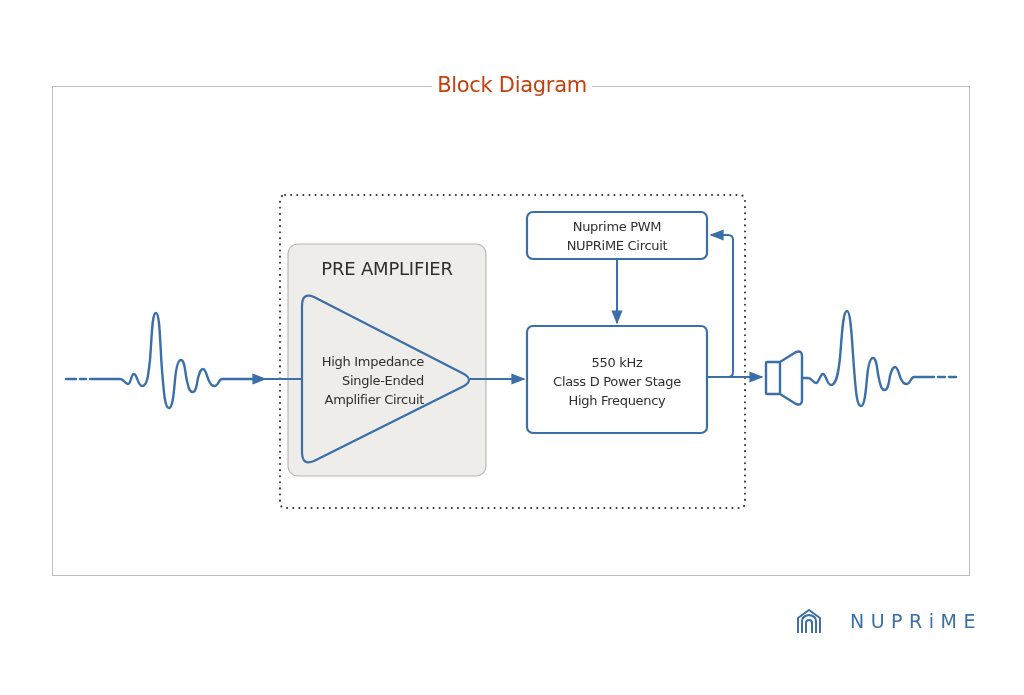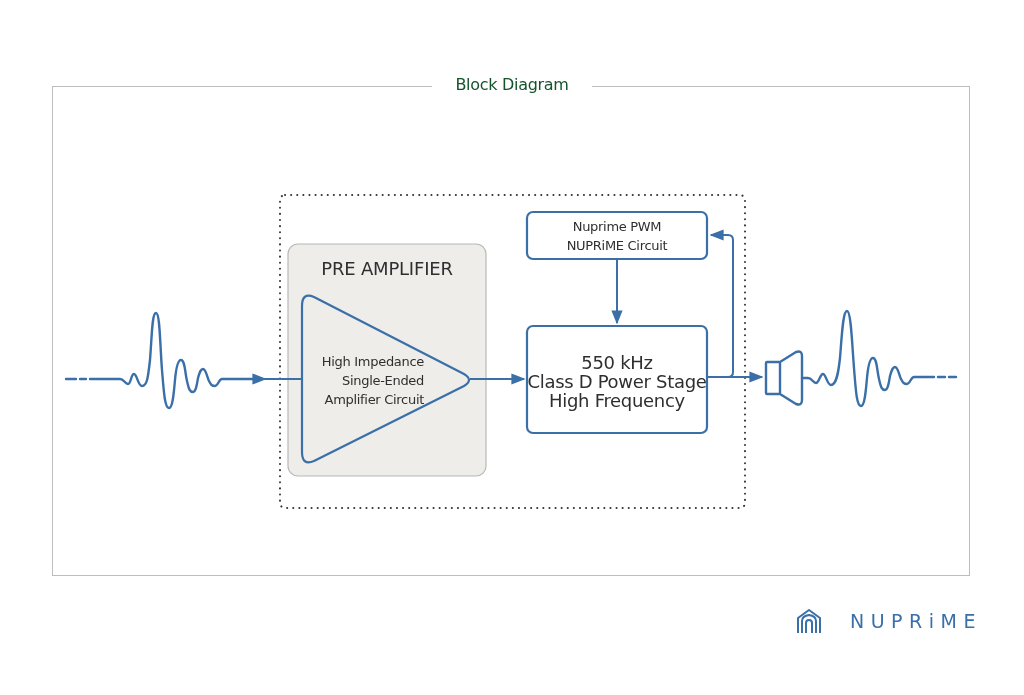--- a/index.html
+++ b/index.html
@@ -1,29 +1,29 @@
 <!DOCTYPE html>
 <html><head>
   <meta charset="utf-8">
   <style>
     html, body { margin: 0; padding: 0; background: #ffffff; }
     body { width: 1024px; height: 695px; position: relative; overflow: hidden;
            font-family: "Liberation Sans", sans-serif; }
     .frame { position: absolute; left: 52px; top: 86px; width: 918px; height: 490px;
              border: 1.5px solid #bdbdbd; box-sizing: border-box; }
     .title { position: absolute; left: 432px; top: 70px; width: 160px; height: 30px;
-             background: #fff; text-align: center; font-size: 16px; color: #14532d;
+             background: #fff; text-align: center; font-size: 21px; color: #c2410c;
              line-height: 30px; font-family: "DejaVu Sans", sans-serif; letter-spacing: -0.3px; }
     svg.diagram { position: absolute; left: 0; top: 0; }
     .label { position: absolute; text-align: center; font-weight: normal; color: #2f2f2f;
              font-family: "DejaVu Sans", sans-serif; }
     .pre-title { left: 288px; top: 258px; width: 198px; font-size: 18px; letter-spacing: -0.2px; }
     .amp-text { left: 304px; top: 352px; width: 120px; font-size: 13px; text-align: right; line-height: 19px; letter-spacing: -0.3px; }
     .fb-text { left: 527px; top: 217px; width: 180px; font-size: 13px; line-height: 19px; letter-spacing: -0.3px; }
-    .ps-text { left: 527px; top: 353px; width: 180px; font-size: 18px; line-height: 19px; letter-spacing: -0.3px; }
+    .ps-text { left: 527px; top: 353px; width: 180px; font-size: 13px; line-height: 19px; letter-spacing: -0.3px; }
     .logo { position: absolute; left: 796px; top: 606px; height: 30px; display: flex; align-items: center; gap: 18px; }
     .logo-text { color: #3b6fa8; font-size: 19px; letter-spacing: 6.5px; margin-left: 10px;
                  font-family: "DejaVu Sans", sans-serif; }
   </style>
 </head>
 <body>
 
 <div class="frame"></div>
 <div class="title">Block Diagram</div>
 

